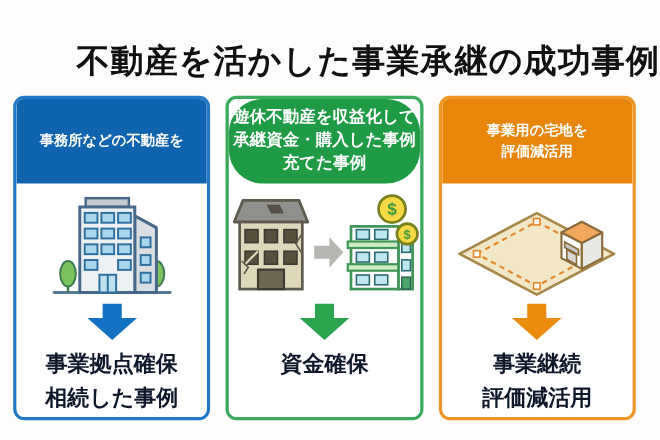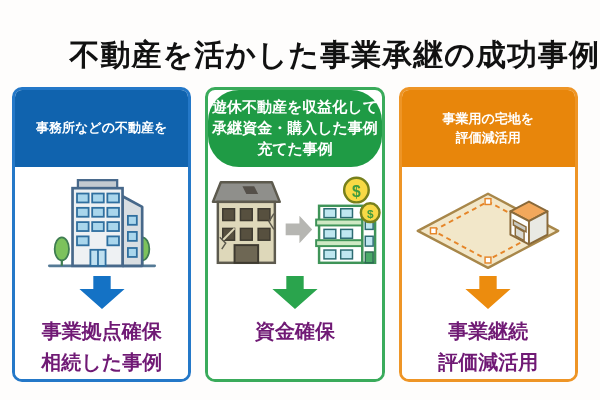--- a/index.html
+++ b/index.html
@@ -65,21 +65,21 @@
     height: 104px; width: 100%;
     display: flex; align-items: center; justify-content: center;
     margin-top: 4px;
   }
   .down-arrow { height: 34px; display: flex; align-items: center; justify-content: center; }
   .result {
     margin-top: 7px;
     text-align: center;
     font-size: 20px;
     font-weight: 700;
-    color: #701a75;
+    color: #0f172a;
     line-height: 1.55;
   }
   .result span { display: block; }
   .card-header span { display: block; }
 </style>
 </head>
 <body>
 
 <div class="canvas">
 

